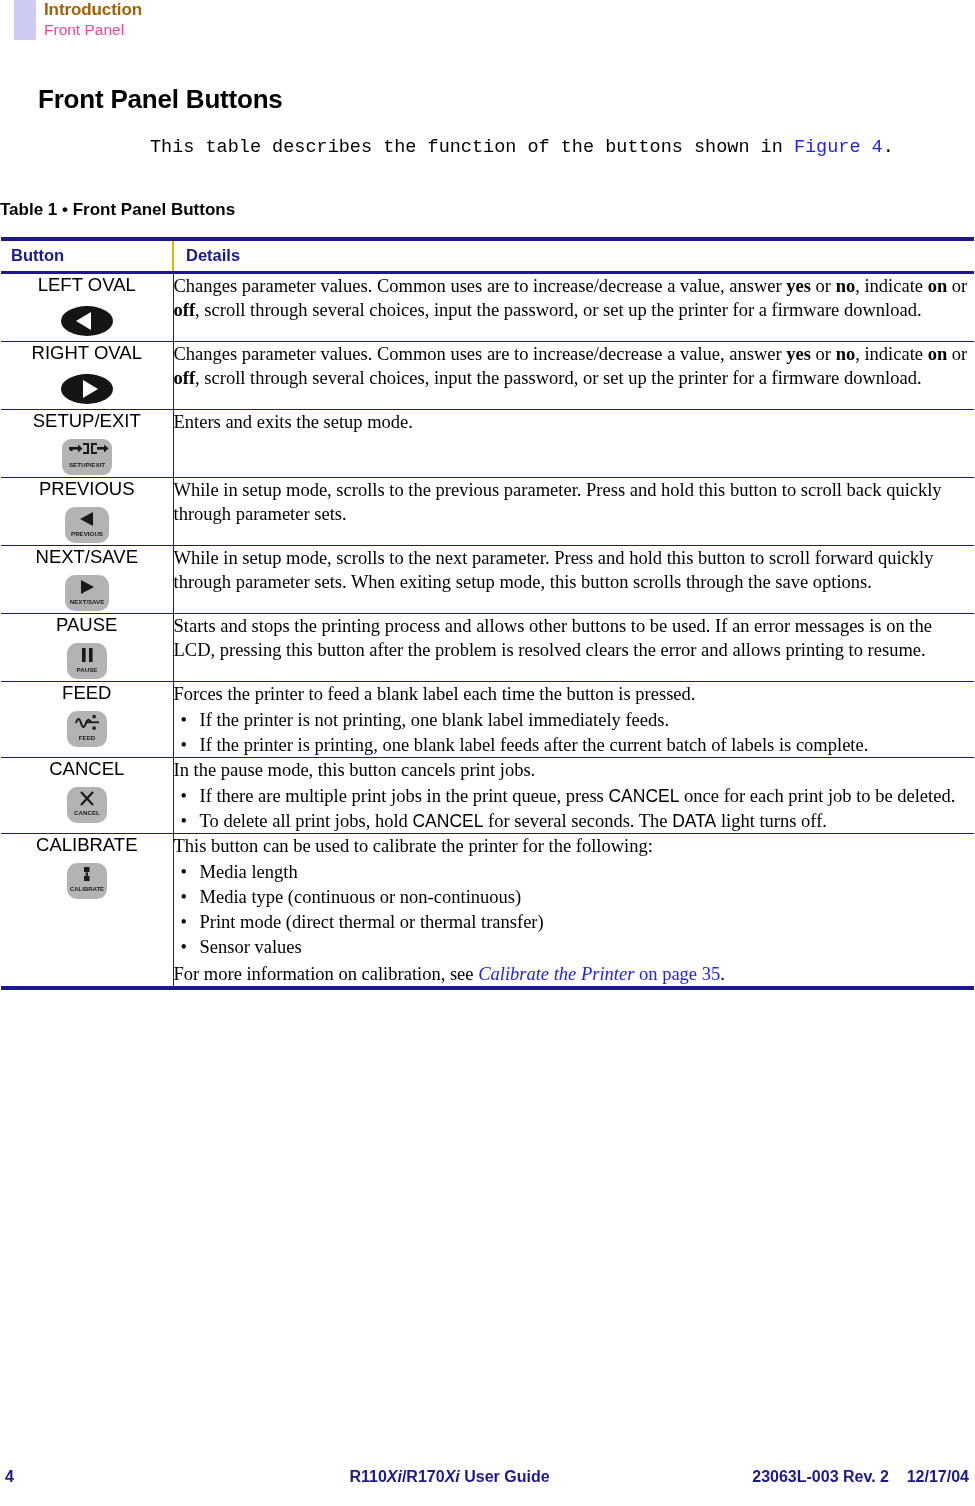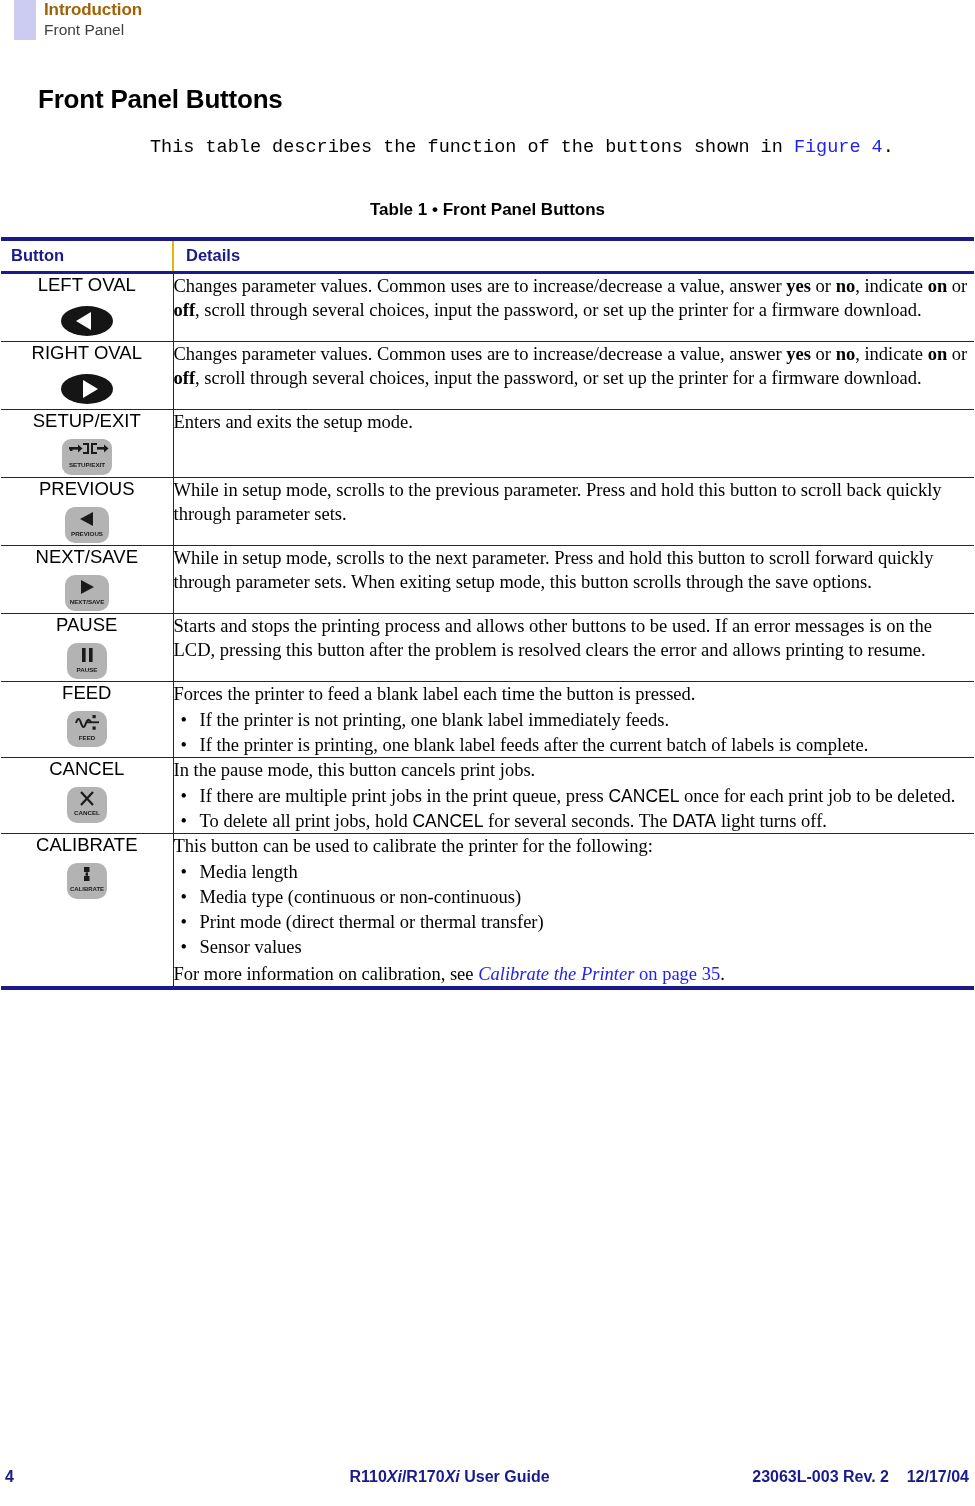--- a/index.html
+++ b/index.html
@@ -42,21 +42,21 @@
     font-weight: bold;
     font-size: 17px;
     color: #a16207;
     line-height: 20px;
     letter-spacing: -0.1px;
   }
   .header-section {
     font-family: "Liberation Sans", sans-serif;
     font-weight: normal;
     font-size: 15.5px;
-    color: #404040;
+    color: #ec4899;
     line-height: 19px;
   }
 
   
   .h1 {
     position: absolute;
     left: 38px;
     top: 84px;
     font-family: "Liberation Sans", sans-serif;
     font-weight: bold;
@@ -79,21 +79,21 @@
   .xref {
     color: #2222ee;
   }
 
   
   .table-caption {
     position: absolute;
     left: 0;
     top: 200px;
     width: 975px;
-    text-align: center;
+    text-align: left;
     font-family: "Liberation Sans", sans-serif;
     font-weight: bold;
     font-size: 17px;
     color: #000000;
   }
 
   
   .table-wrap {
     position: absolute;
     left: 1px;

